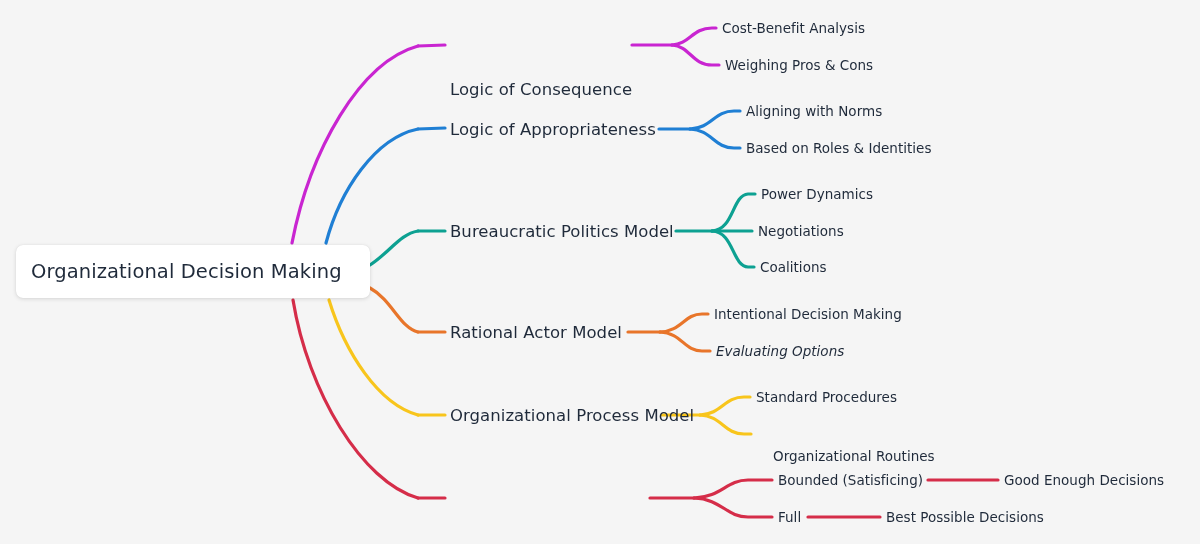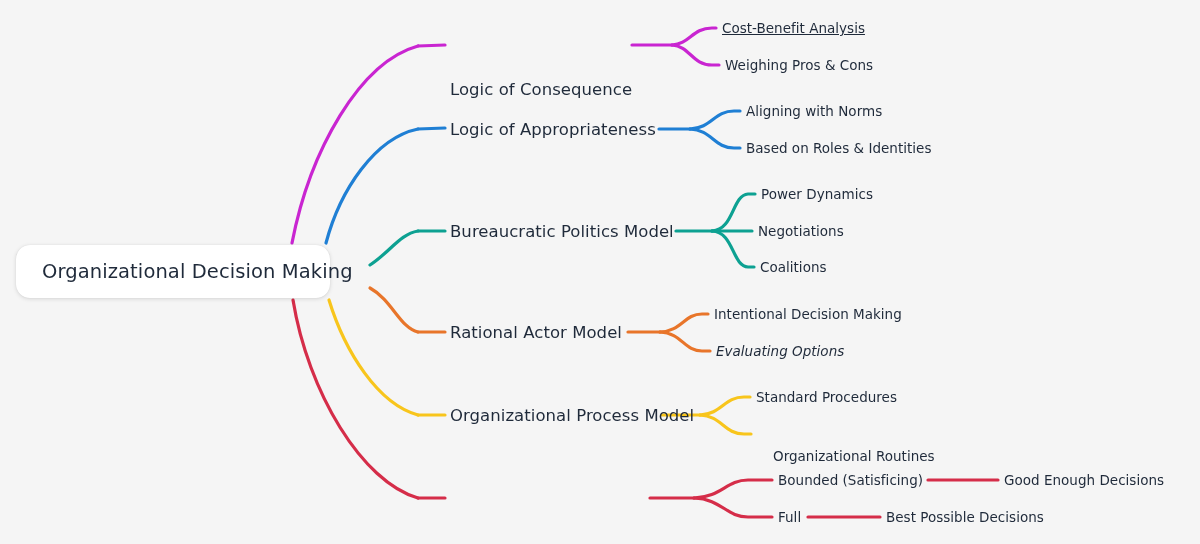--- a/index.html
+++ b/index.html
@@ -30,29 +30,29 @@
   }
   svg.edges path, svg.edges line {
     fill: none;
     stroke-linecap: round;
     stroke-linejoin: round;
   }
   .root-node {
     position: absolute;
     left: 16px;
     top: 245px;
-    width: 314px;
+    width: 354px;
     height: 53px;
     background: #ffffff;
-    border-radius: 14px;
+    border-radius: 7px;
     box-shadow: 0 1px 4px rgba(0,0,0,0.13), 0 0 1px rgba(0,0,0,0.10);
     display: flex;
     align-items: center;
     box-sizing: border-box;
-    padding-left: 26px;
+    padding-left: 15px;
     z-index: 5;
   }
   .root-label {
     font-size: 19.5px;
     color: #1f2a3a;
     letter-spacing: .1px;
     white-space: nowrap;
   }
   .node-label {
     position: absolute;
@@ -124,21 +124,21 @@
   <div class="root-node">
     <span class="root-label">Organizational Decision Making</span>
   </div>
 
   <div class="node-label lvl1" style="left:450px; top:45px;margin-top:44px;">Logic of Consequence</div>
   <div class="node-label lvl1" style="left:450px; top:129px;">Logic of Appropriateness</div>
   <div class="node-label lvl1" style="left:450px; top:231px;text-align:center;">Bureaucratic Politics Model</div>
   <div class="node-label lvl1" style="left:450px; top:332px;">Rational Actor Model</div>
   <div class="node-label lvl1" style="left:450px; top:415px;">Organizational Process Model</div>
 
-  <div class="node-label lvl2" style="left:722px; top:28px;text-decoration:underline;">Cost-Benefit Analysis</div>
+  <div class="node-label lvl2" style="left:722px; top:28px;">Cost-Benefit Analysis</div>
   <div class="node-label lvl2" style="left:725px; top:65px;">Weighing Pros &amp; Cons</div>
 
   <div class="node-label lvl2" style="left:746px; top:111px;">Aligning with Norms</div>
   <div class="node-label lvl2" style="left:746px; top:148px;">Based on Roles &amp; Identities</div>
 
   <div class="node-label lvl2" style="left:761px; top:194px;">Power Dynamics</div>
   <div class="node-label lvl2" style="left:758px; top:231px;">Negotiations</div>
   <div class="node-label lvl2" style="left:760px; top:267px;">Coalitions</div>
 
   <div class="node-label lvl2" style="left:714px; top:314px;">Intentional Decision Making</div>

